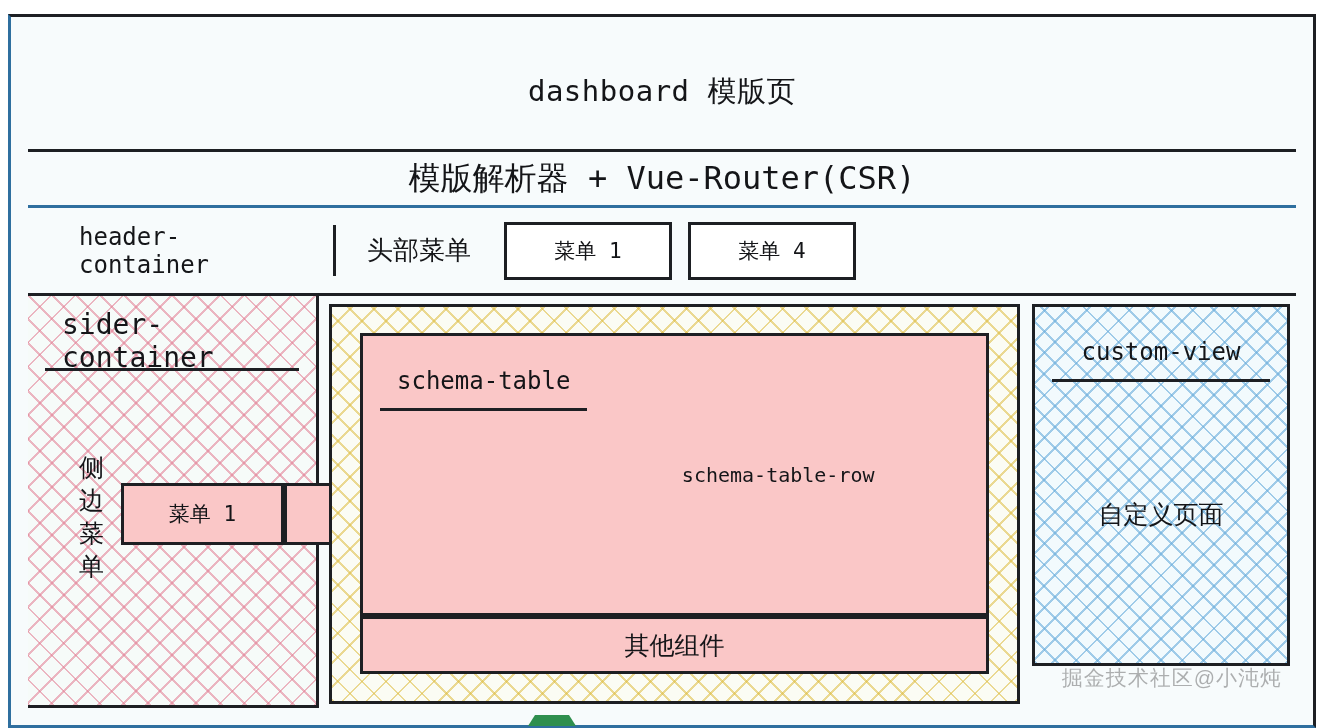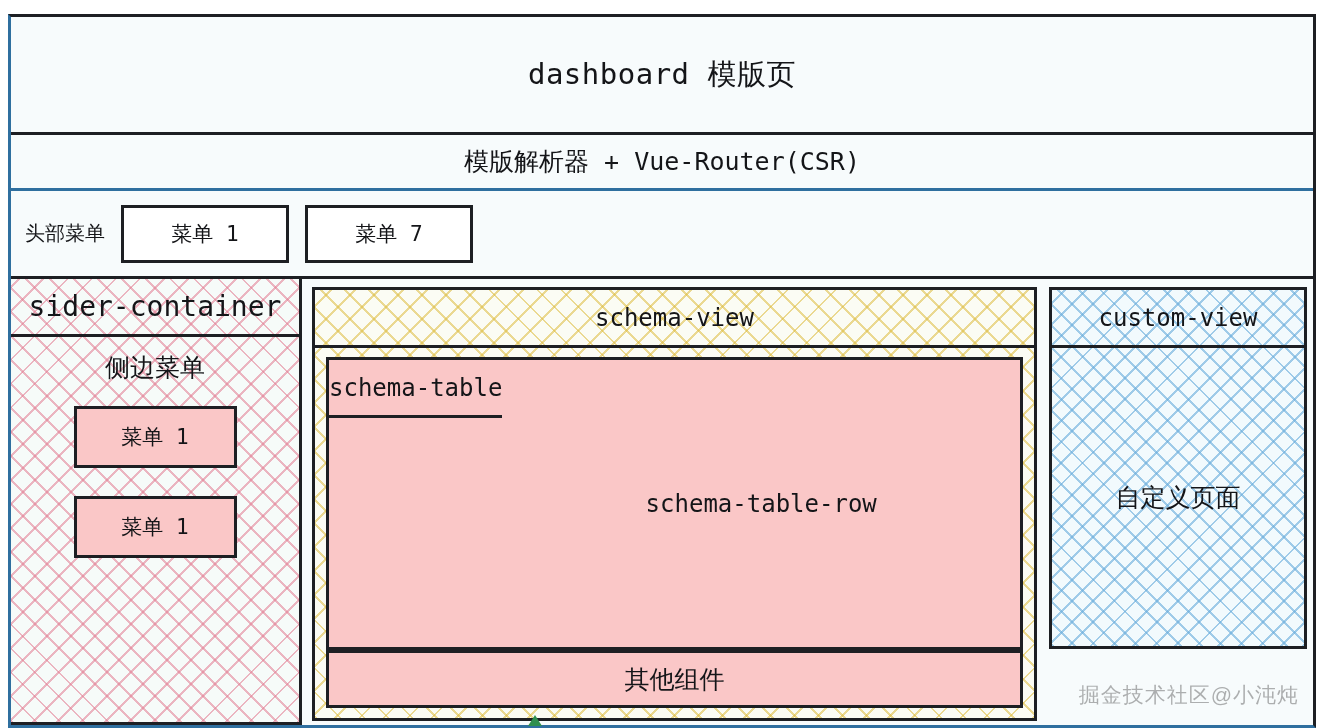--- a/index.html
+++ b/index.html
@@ -1,15 +1,15 @@
 <!DOCTYPE html>
 <html><head>
 <meta charset="utf-8">
 <style>
-  * { box-sizing: border-box; margin: 0; padding: 0; }
+  * { box-sizing: border-box; margin: 0; padding: 17px; }
 
   html, body {
     width: 1324px;
     height: 728px;
     background: #ffffff;
     font-family: "DejaVu Sans Mono", "Liberation Mono", monospace;
     overflow: hidden;
   }
 
   
@@ -47,21 +47,21 @@
   .subtitle-row {
     height: 56px;
     flex: none;
     background: #f7fbfc;
     display: flex;
     align-items: center;
     justify-content: center;
     border-bottom: 3px solid #2f6f9f;
   }
   .subtitle-row .txt {
-    font-size: 25px;
+    font-size: 32px;
     color: #141518;
   }
 
   
   .header-band {
     height: 88px;
     flex: none;
     display: flex;
     border-bottom: 3px solid #1d1f23;
     background: #f7fbfc;
@@ -79,21 +79,21 @@
 
   .header-menu-cell {
     flex: 1 1 auto;
     display: flex;
     align-items: center;
     padding: 0 6px 0 14px;
     position: relative;
     background: #f7fbfc;
   }
   .header-menu-cell .hm-label {
-    font-size: 20px;
+    font-size: 26px;
     color: #141518;
     margin-right: 16px;
     white-space: nowrap;
     font-family: "DejaVu Sans", "Liberation Sans", sans-serif;
   }
   .menu-btn {
     width: 168px;
     height: 58px;
     background: #ffffff;
     border: 3px solid #1d1f23;
@@ -149,21 +149,21 @@
     border-bottom: 3px solid #1d1f23;
     display: flex;
     align-items: center;
     justify-content: center;
     font-size: 28px;
     color: #141518;
   }
   .sider-body {
     flex: 1 1 auto;
     display: flex;
-    flex-direction: column;
+    flex-direction: row;
     align-items: center;
     padding-top: 14px;
     min-height: 0;
     border-radius: 13px;
   }
   .sider-body .sb-title {
     font-size: 25px;
     color: #141518;
     margin-bottom: 22px;
     font-family: "DejaVu Sans", "Liberation Sans", sans-serif;
@@ -228,21 +228,21 @@
     align-items: center;
     justify-content: center;
     font-size: 24px;
     color: #141518;
   }
   .schema-table-row {
     flex: 1 1 auto;
     display: flex;
     align-items: center;
     justify-content: center;
-    font-size: 24px;
+    font-size: 20px;
     color: #141518;
     min-height: 0;
   }
   .other-comp {
     height: 58px;
     flex: none;
     border: 3px solid #1d1f23;
     background: #fac7c7;
     display: flex;
     align-items: center;
@@ -319,40 +319,42 @@
 
   <div class="title-row">
     <span class="txt">dashboard 模版页</span>
   </div>
 
   <div class="subtitle-row">
     <span class="txt">模版解析器 + Vue-Router(CSR)</span>
   </div>
 
   <div class="header-band">
+    <div class="header-label-cell">
+      <span class="txt">header-container</span>
+    </div>
     <div class="header-menu-cell">
       <span class="hm-label">头部菜单</span>
       <div class="menu-btn">菜单 1</div>
-      <div class="menu-btn">菜单 7</div>
+      <div class="menu-btn">菜单 4</div>
     </div>
   </div>
 
   <div class="body-band">
 
     <div class="sider-container">
       <div class="sider-title">sider-container</div>
       <div class="sider-body">
         <div class="sb-title">侧边菜单</div>
         <div class="sider-menu-btn">菜单 1</div>
         <div class="sider-menu-btn">菜单 1</div>
       </div>
     </div>
 
     <div class="schema-view">
-      <div class="schema-view-title">schema-view</div>
       <div class="schema-view-body">
         <div class="schema-table">
           <div class="schema-table-head">schema-table</div>
           <div class="schema-table-row">schema-table-row</div>
         </div>
         <div class="other-comp">其他组件</div>
       </div>
     </div>
 
     <div class="custom-view">

